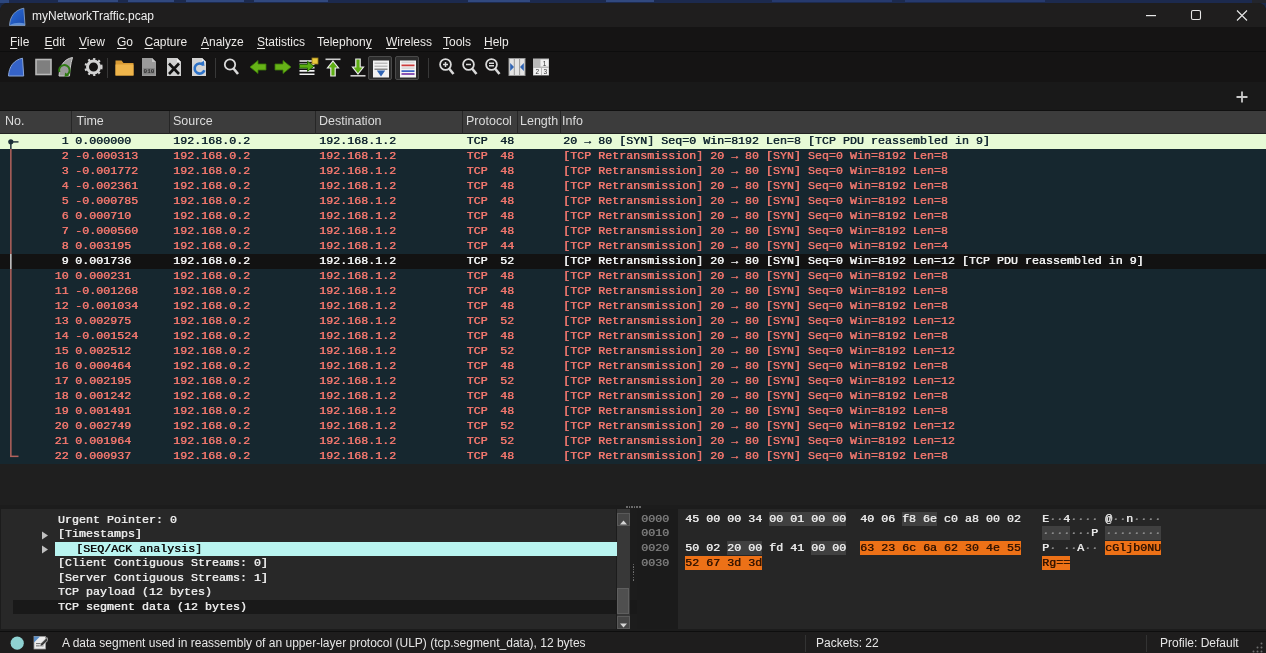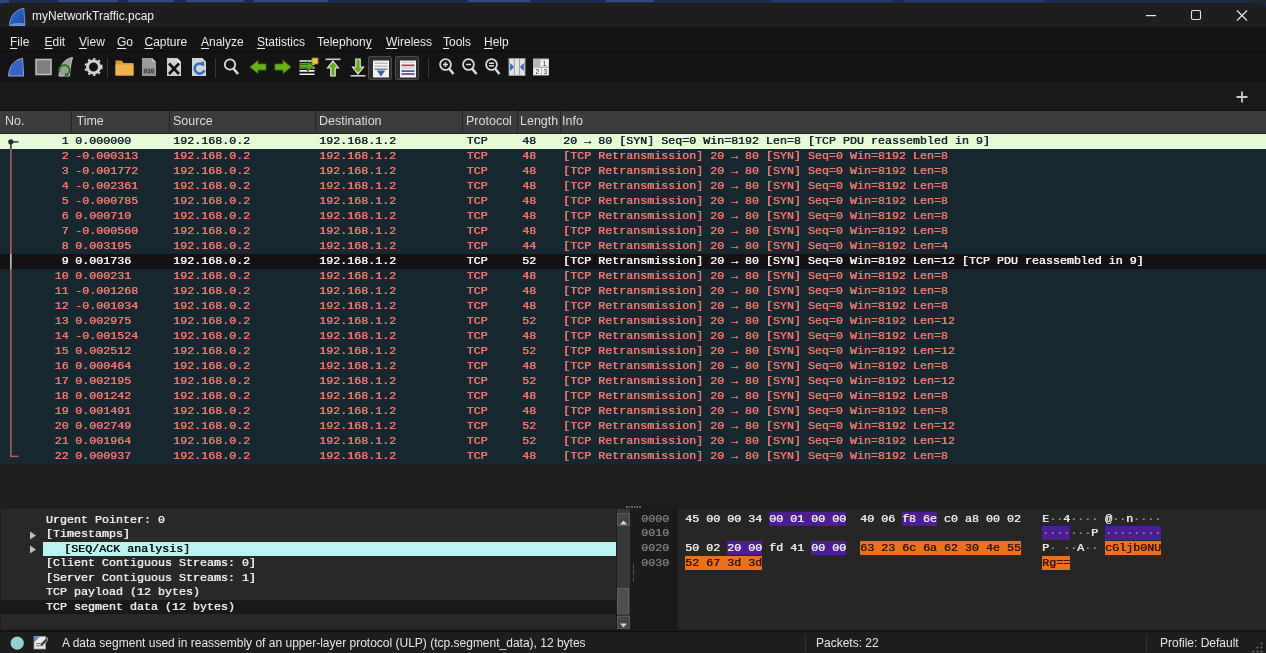--- a/index.html
+++ b/index.html
@@ -32,40 +32,40 @@
 #hdr i{position:absolute;top:0;width:1px;height:23px;background:#262626}
 
 #plist{position:absolute;left:0;top:130.5px;width:100%;height:371.5px;background:#1f1f1f;font-family:"Liberation Mono",monospace;font-size:11.66px}
 .prow{position:absolute;left:0;width:1266px;height:15px;line-height:15px}
 .prow span{position:absolute;top:0;white-space:pre;text-shadow:0.5px 0 0 currentColor}
 .red{background:#16272f;color:#ef766d}
 .green{background:#e7fad6;color:#10242e}
 .sel{background:#121212;color:#f2f2f2}
 .c-no{left:0;width:68.5px;text-align:right}
 .c-t{left:75px}.c-s{left:173px}.c-d{left:319px}.c-p{left:466.5px}
-.c-l{left:500px;width:58px;text-align:center}
+.c-l{left:500px;width:58px;text-align:left}
 .c-i{left:563px}
 
 #split{position:absolute;left:0;top:502px;width:100%;height:3.5px;background:#1c1c1c}
 .dot{position:absolute;width:1.6px;height:1.6px;background:#7a7a7a;border-radius:50%}
 
 #dpane{position:absolute;left:1px;top:505.5px;width:615px;height:120px;background:#282828;font-family:"Liberation Mono",monospace;font-size:11.66px;color:#e9e9e9}
-.drow{position:absolute;left:0;width:626px;height:14.4px;line-height:14.4px;white-space:pre;text-shadow:0.5px 0 0 currentColor}
+.drow{position:absolute;left:12px;width:626px;height:14.4px;line-height:14.4px;white-space:pre;text-shadow:0.5px 0 0 currentColor}
 
 #dscroll{position:absolute;left:616.5px;top:505.5px;width:13px;height:120px;background:#383838}
 .sbtn{position:absolute;left:0;width:13px;height:13px;background:#454545;border:1px solid #5a5a5a}
 #dthumb{position:absolute;left:0.5px;top:79px;width:12px;height:26px;background:#4f4f4f;border:1px solid #5f5f5f}
 
 #hpane{position:absolute;left:637px;top:505.5px;width:629px;height:120px;background:#262626;font-family:"Liberation Mono",monospace;font-size:11.66px;color:#e6e6e6}
 #hoffbg{position:absolute;left:0;top:0;width:41px;height:120px;background:#1b1b1b}
 .hrow{position:absolute;left:0;width:629px;height:14.6px;line-height:14.6px;white-space:pre;text-shadow:0.5px 0 0 currentColor}
 .hoff{position:absolute;left:4px;color:#787878}
 .hbytes{position:absolute;left:48px}
 .hascii{position:absolute;left:405px}
-.dk{background:#4c1d95}
+.dk{background:#404040}
 .or{background:#ed7117;color:#361500}
 .gd{color:#8a8a8a}
 
 #status{position:absolute;left:0;top:627.5px;width:100%;height:22.5px;background:#1e1d1d;border-top:1px solid #0e0e0e;color:#e6e6e6;font-size:12px}
 </style></head><body>
 
 <div class="bs" style="left:0;width:1266px;background:#1c2a4e"></div>
 <div class="bs" style="left:0;width:9px;background:#2c477e"></div>
 <div class="bs" style="left:58px;width:60px;background:#31497f;height:2px"></div>
 <div class="bs" style="left:128px;width:46px;background:#31497f;height:2px"></div>

